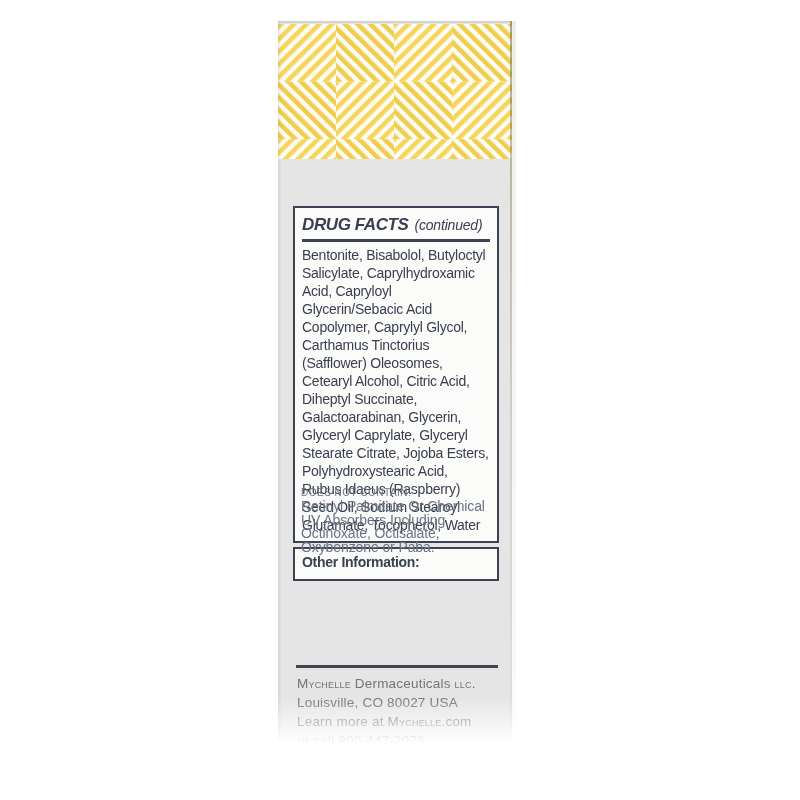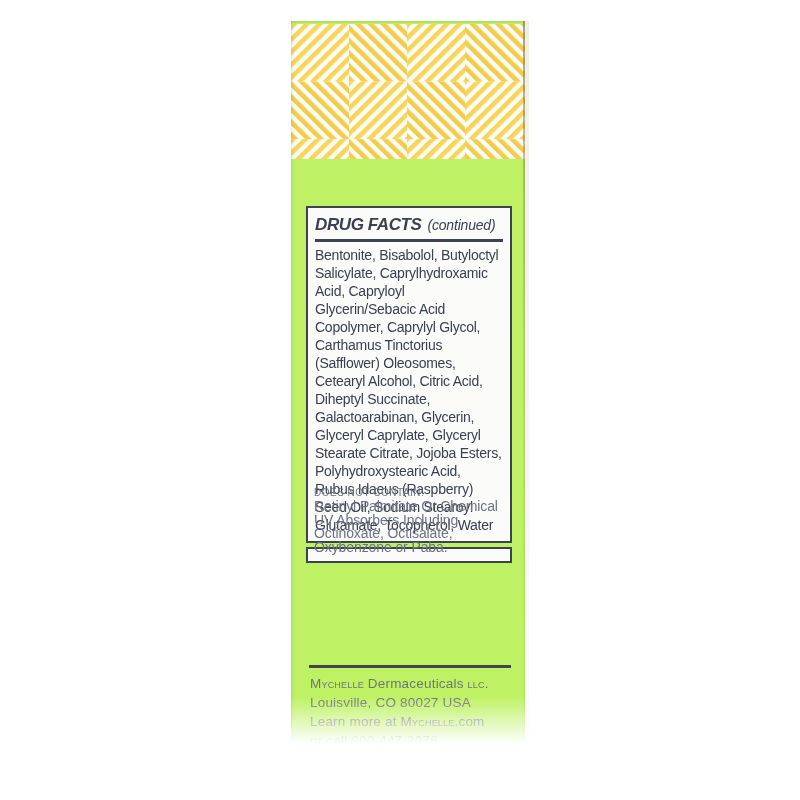--- a/index.html
+++ b/index.html
@@ -3,22 +3,22 @@
 <meta charset="utf-8">
 <style>
   * { margin: 0; padding: 0; box-sizing: border-box; }
   html, body { width: 800px; height: 800px; background: #ffffff; overflow: hidden; }
   body { font-family: "Liberation Sans", sans-serif; }
 
   .stage { position: relative; width: 800px; height: 800px; background: #ffffff; }
 
   
   .product-box {
-    position: absolute; left: 291px; top: 21px; width: 238px; height: 729px;
-    background: #bef264;
+    position: absolute; left: 278px; top: 21px; width: 238px; height: 729px;
+    background: #e5e5e5;
   }
   .edge-left {
     position: absolute; left: 0; top: 0; width: 4px; height: 100%;
     background: linear-gradient(to right, rgba(70,70,70,0.10), rgba(70,70,70,0));
   }
   .edge-top {
     position: absolute; left: 0; top: 0; width: 100%; height: 2px;
     background: rgba(60,60,50,0.10);
   }
   .corner-line {
@@ -128,20 +128,21 @@
       <div class="facts-panel">
         <div class="df-titlerow">
           <span class="df-title">DRUG FACTS</span>
           <span class="df-continued">(continued)</span>
         </div>
         <div class="df-rule"></div>
         <div class="body-text">Bentonite, Bisabolol, Butyloctyl Salicylate, Caprylhydroxamic Acid, Capryloyl Glycerin/Sebacic Acid Copolymer, Caprylyl Glycol, Carthamus Tinctorius (Safflower) Oleosomes, Cetearyl Alcohol, Citric Acid, Diheptyl Succinate, Galactoarabinan, Glycerin, Glyceryl Caprylate, Glyceryl Stearate Citrate, Jojoba Esters, Polyhydroxystearic Acid, Rubus Idaeus (Raspberry) Seed Oil, Sodium Stearoyl Glutamate, Tocopherol, Water</div>
       </div>
 
       <div class="facts-panel">
+        <div class="section-heading">Other Information:</div>
       </div>
 
     </div>
 
     <div class="dnc-block">
       <div class="dnc-heading">DOES NOT CONTAIN:</div>
       <div class="dnc-body">Retinyl Palmitate Or Chemical UV Absorbers Including Octinoxate, Octisalate, Oxybenzone or Paba.</div>
     </div>
 
     <div class="footer-divider"></div>

